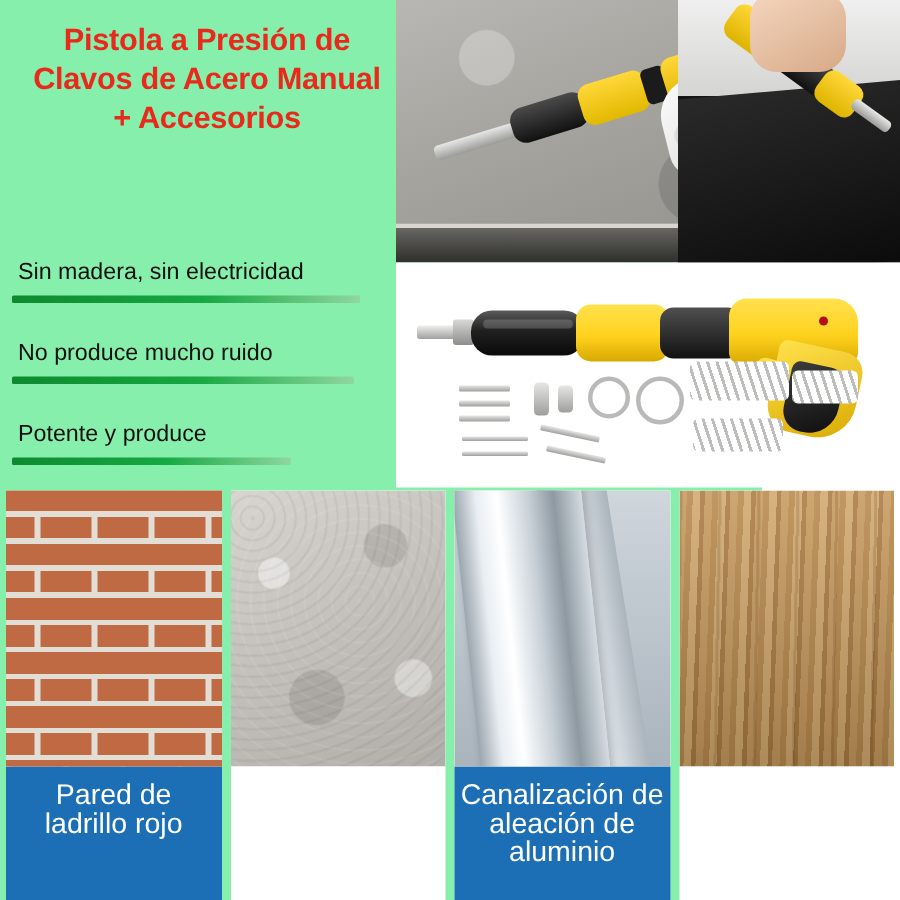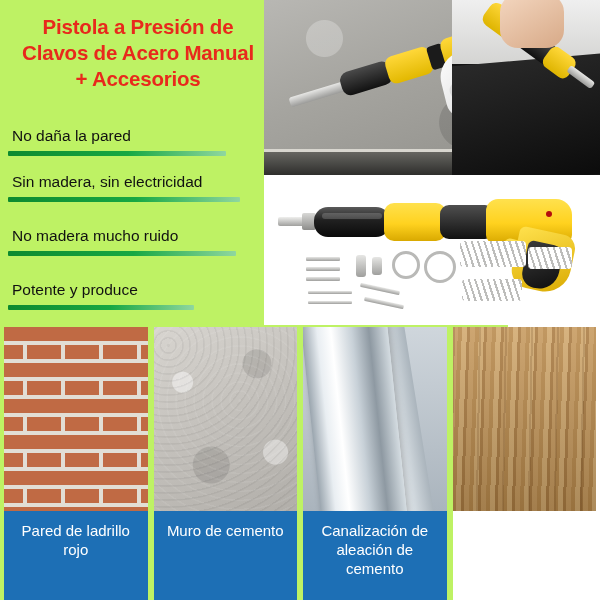--- a/index.html
+++ b/index.html
@@ -11,21 +11,21 @@
     width: 600px;
     height: 600px;
     font-family: "Liberation Sans", sans-serif;
     overflow: hidden;
     position: relative;
   }
   .page {
     position: relative;
     width: 508px;
     height: 600px;
-    background: #bef264;
+    background: #86efac;
   }
 
   
   .left-col {
     position: absolute;
     left: 0;
     top: 0;
     width: 264px;
     height: 325px;
   }
@@ -384,21 +384,21 @@
   .card .img {
     height: 184px;
     width: 100%;
     overflow: hidden;
     position: relative;
   }
   .card .cap {
     flex: 1;
     background: #1d6fb5;
     color: #ffffff;
-    font-size: 15px;
+    font-size: 19px;
     line-height: 19px;
     text-align: center;
     padding: 10px 4px 6px 4px;
     box-sizing: border-box;
   }
 
   
   .tex-brick {
     position: absolute; inset: 0;
     background-color: #a6553a;
@@ -512,30 +512,26 @@
   }
 </style>
 </head>
 <body>
 
 <div class="page">
 
   <div class="left-col">
     <div class="title">Pistola a Presión de Clavos de Acero Manual + Accesorios</div>
 
-    <div class="feature f1">
-      <div class="ftext">No daña la pared</div>
-      <div class="fline"></div>
-    </div>
     <div class="feature f2">
       <div class="ftext">Sin madera, sin electricidad</div>
       <div class="fline"></div>
     </div>
     <div class="feature f3">
-      <div class="ftext">No madera mucho ruido</div>
+      <div class="ftext">No produce mucho ruido</div>
       <div class="fline"></div>
     </div>
     <div class="feature f4">
       <div class="ftext">Potente y produce</div>
       <div class="fline"></div>
     </div>
   </div>
 
   <div class="photo-wall">
     <div class="wall-bg"></div>
@@ -603,30 +599,29 @@
         <div class="tex-brick"></div>
         <div class="tex-brick-offset"></div>
       </div>
       <div class="cap">Pared de ladrillo rojo</div>
     </div>
 
     <div class="card">
       <div class="img">
         <div class="tex-cement"></div>
       </div>
-      <div class="cap">Muro de cemento</div>
     </div>
 
     <div class="card">
       <div class="img">
         <div class="tex-alum"></div>
         <div class="alum-rail2"></div>
         <div class="alum-rail"></div>
       </div>
-      <div class="cap">Canalización de aleación de cemento</div>
+      <div class="cap">Canalización de aleación de aluminio</div>
     </div>
 
     <div class="card">
       <div class="img">
         <div class="tex-wood"></div>
       </div>
     </div>
 
   </div>
 

